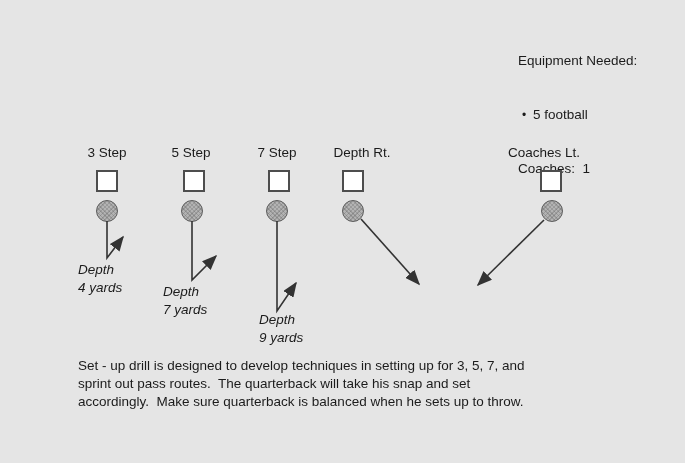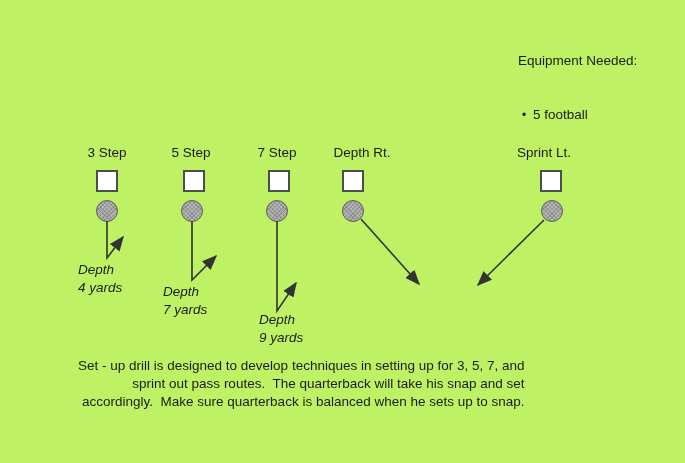--- a/index.html
+++ b/index.html
@@ -6,21 +6,21 @@
   html, body {
     width: 685px; height: 463px;
     background: #ffffff;
     font-family: "Liberation Sans", "DejaVu Sans", sans-serif;
     color: #1b1b1b;
     overflow: hidden;
   }
   .page {
     position: relative;
     width: 685px; height: 463px;
-    background: #bef264;
+    background: #e5e5e5;
     font-size: 13.5px;
     line-height: 18px;
   }
   .abs { position: absolute; }
 
   
   .equipment-block { left: 518px; top: 16px; white-space: pre; }
   .equipment-row { display: flex; align-items: baseline; }
   .bullet { display: inline-block; width: 15px; padding-left: 4px; font-size: 12px; }
 
@@ -51,41 +51,42 @@
   svg.arrows { left: 0; top: 0; pointer-events: none; }
 
   
   .note { white-space: pre-line; font-style: italic; }
   .depth-4 { left: 78px;  top: 261px; }
   .depth-7 { left: 163px; top: 283px; }
   .depth-9 { left: 259px; top: 311px; }
   .sprint-note { left: 382px; top: 289px; }
 
   
-  .description { left: 78px; top: 357px; text-align: right; }
+  .description { left: 78px; top: 357px; }
   .description div { white-space: pre; }
 </style>
 </head>
 <body>
 
 <div class="page">
 
   <div class="abs equipment-block">
     <div>Equipment Needed:</div>
     <div class="equipment-row">
       <span class="bullet">•</span>
       <span>5 football</span>
     </div>
+    <div>Coaches:  1</div>
   </div>
 
   <div class="abs station-label" style="left:107px">3 Step</div>
   <div class="abs station-label" style="left:191px">5 Step</div>
   <div class="abs station-label" style="left:277px">7 Step</div>
   <div class="abs station-label" style="left:362px">Depth Rt.</div>
-  <div class="abs station-label" style="left:544px">Sprint Lt.</div>
+  <div class="abs station-label" style="left:544px">Coaches Lt.</div>
 
   <div class="abs square-marker" style="left:96px"></div>
   <div class="abs square-marker" style="left:183px"></div>
   <div class="abs square-marker" style="left:268px"></div>
   <div class="abs square-marker" style="left:342px"></div>
   <div class="abs square-marker" style="left:540px"></div>
 
   <div class="abs circle-marker" style="left:96px"></div>
   <div class="abs circle-marker" style="left:181px"></div>
   <div class="abs circle-marker" style="left:266px"></div>
@@ -109,16 +110,16 @@
 4 yards</div>
   <div class="abs note depth-7">Depth
 7 yards</div>
   <div class="abs note depth-9">Depth
 9 yards</div>
 
 
   <div class="abs description">
     <div>Set - up drill is designed to develop techniques in setting up for 3, 5, 7, and</div>
     <div>sprint out pass routes.  The quarterback will take his snap and set</div>
-    <div>accordingly.  Make sure quarterback is balanced when he sets up to snap.</div>
+    <div>accordingly.  Make sure quarterback is balanced when he sets up to throw.</div>
   </div>
 
 </div>
 
 </body></html>

